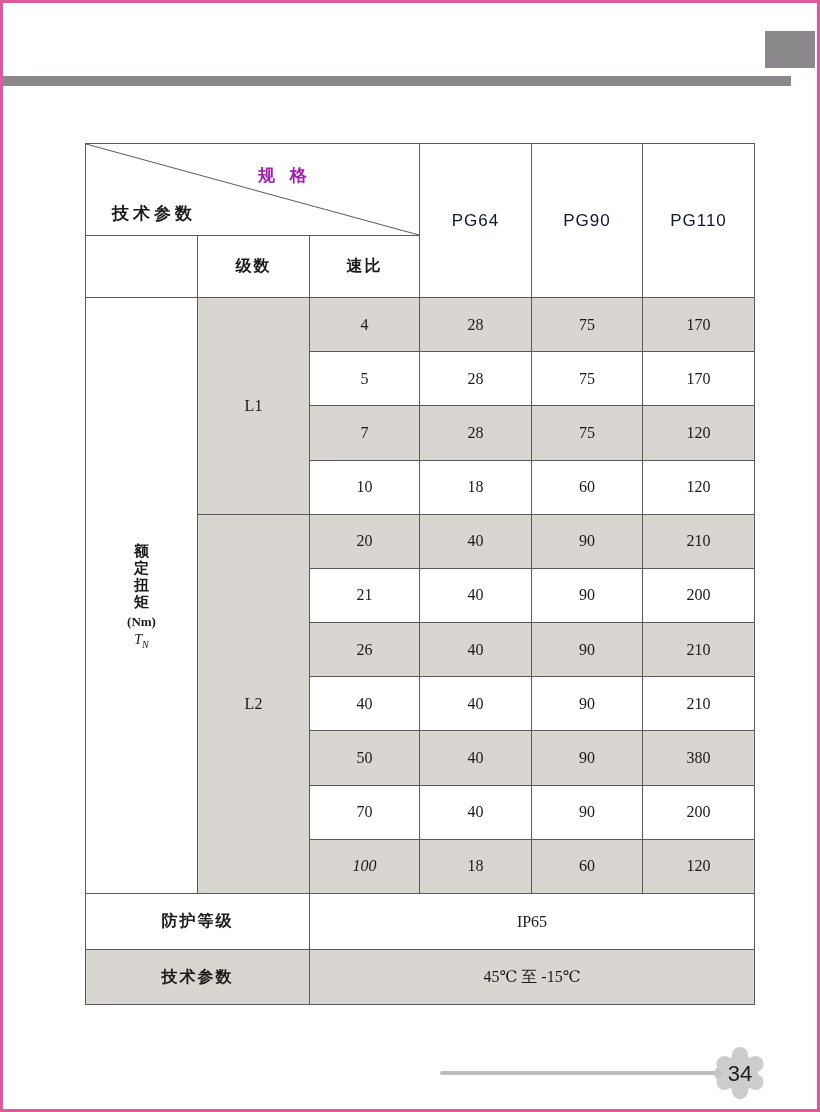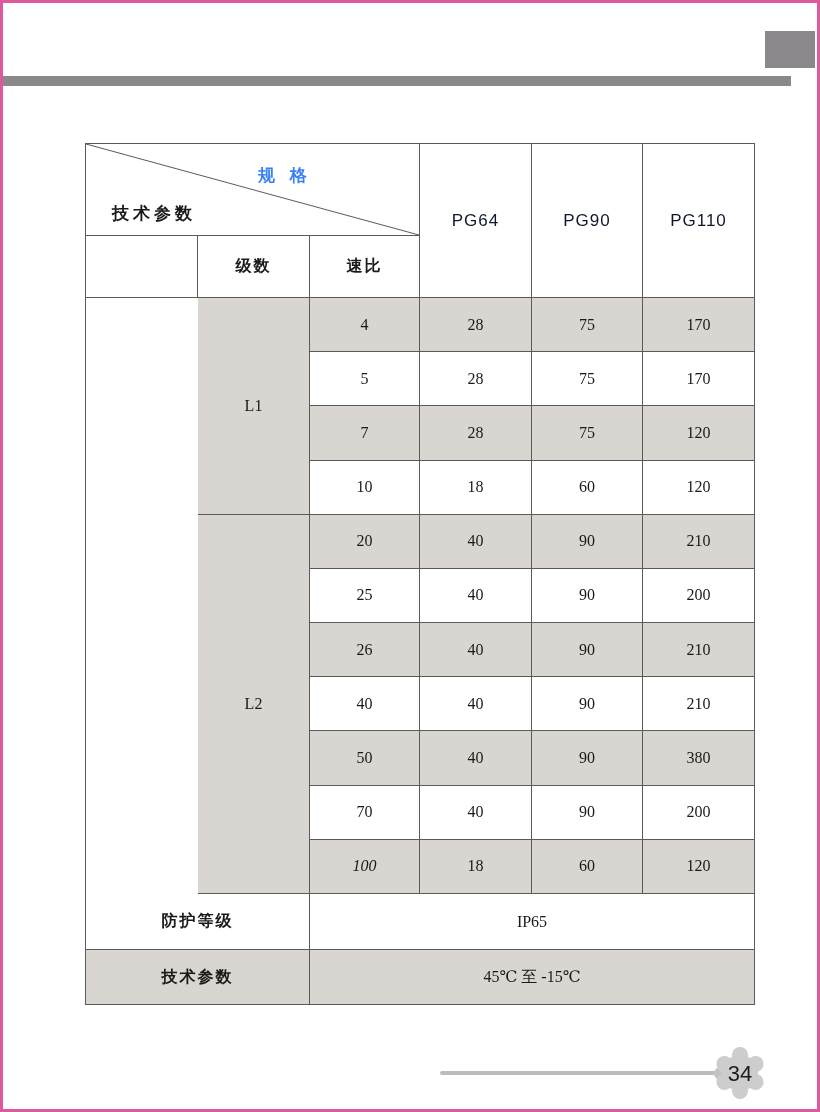--- a/index.html
+++ b/index.html
@@ -21,21 +21,21 @@
   .nbr{border-right:none;}
   .nbb{border-bottom:none;}
   .shade{background:#d9d5d0;}
   .num{font-family:"Liberation Serif","DejaVu Serif",serif;font-size:16px;}
   .cjk-bold{font-weight:bold;font-size:16px;letter-spacing:2px;}
   .pg{font-size:17px;letter-spacing:1px;color:#0f172a;}
 
   
   .corner{position:relative;display:block;}
   .corner svg{position:absolute;left:0;top:0;width:100%;height:100%;}
-  .spec-label{position:absolute;left:172px;top:20px;font-weight:bold;font-size:17px;letter-spacing:5px;color:#3b82f6;}
+  .spec-label{position:absolute;left:172px;top:20px;font-weight:bold;font-size:17px;letter-spacing:5px;color:#a21caf;}
   .param-label{position:absolute;left:26px;top:58px;font-weight:bold;font-size:17px;letter-spacing:4px;color:#1a1a1a;}
 
   
   .torque{flex-direction:column;font-size:15px;color:#1a1a1a;}
   .vtext{width:17px;word-break:break-all;line-height:17px;font-weight:bold;text-align:center;}
   .unit{font-family:"Liberation Serif","DejaVu Serif",serif;font-size:13px;margin-top:4px;font-weight:bold;}
   .tsym{font-family:"Liberation Serif","DejaVu Serif",serif;font-style:italic;font-size:14px;margin-top:2px;}
   .tsym sub{font-size:10px;}
 
   .stage{font-family:"Liberation Serif","DejaVu Serif",serif;font-size:16px;}
@@ -66,20 +66,25 @@
     </div>
 
     <div class="cell pg" style="grid-column:4;grid-row:1 / span 2;">PG64</div>
     <div class="cell pg" style="grid-column:5;grid-row:1 / span 2;">PG90</div>
     <div class="cell pg nbr" style="grid-column:6;grid-row:1 / span 2;">PG110</div>
 
     <div class="cell" style="grid-column:1;grid-row:2;"></div>
     <div class="cell cjk-bold" style="grid-column:2;grid-row:2;">级数</div>
     <div class="cell cjk-bold" style="grid-column:3;grid-row:2;">速比</div>
 
+    <div class="cell torque" style="grid-column:1;grid-row:3 / span 11;">
+      <span class="vtext">额定扭矩</span>
+      <span class="unit">(Nm)</span>
+      <span class="tsym"><span>T</span><sub>N</sub></span>
+    </div>
 
     <div class="cell shade stage" style="grid-column:2;grid-row:3 / span 4;">L1</div>
     <div class="cell shade stage" style="grid-column:2;grid-row:7 / span 7;">L2</div>
 
     <div class="cell cjk-bold" style="grid-column:1 / span 2;grid-row:14;">防护等级</div>
     <div class="cell footer-val nbr" style="grid-column:3 / span 4;grid-row:14;">IP65</div>
     <div class="cell cjk-bold shade nbb" style="grid-column:1 / span 2;grid-row:15;">技术参数</div>
     <div class="cell footer-val shade nbr nbb" style="grid-column:3 / span 4;grid-row:15;">45℃ 至 -15℃</div>
   <div class="cell num shade" style="grid-area: 3 / 3;">4</div>
       <div class="cell num shade" style="grid-area: 3 / 4;">28</div>
@@ -94,21 +99,21 @@
       <div class="cell num shade" style="grid-area: 5 / 5;">75</div>
       <div class="cell num shade nbr" style="grid-area: 5 / 6;">120</div>
       <div class="cell num" style="grid-area: 6 / 3;">10</div>
       <div class="cell num" style="grid-area: 6 / 4;">18</div>
       <div class="cell num" style="grid-area: 6 / 5;">60</div>
       <div class="cell num nbr" style="grid-area: 6 / 6;">120</div>
       <div class="cell num shade" style="grid-area: 7 / 3;">20</div>
       <div class="cell num shade" style="grid-area: 7 / 4;">40</div>
       <div class="cell num shade" style="grid-area: 7 / 5;">90</div>
       <div class="cell num shade nbr" style="grid-area: 7 / 6;">210</div>
-      <div class="cell num" style="grid-area: 8 / 3;">25</div>
+      <div class="cell num" style="grid-area: 8 / 3;">21</div>
       <div class="cell num" style="grid-area: 8 / 4;">40</div>
       <div class="cell num" style="grid-area: 8 / 5;">90</div>
       <div class="cell num nbr" style="grid-area: 8 / 6;">200</div>
       <div class="cell num shade" style="grid-area: 9 / 3;">26</div>
       <div class="cell num shade" style="grid-area: 9 / 4;">40</div>
       <div class="cell num shade" style="grid-area: 9 / 5;">90</div>
       <div class="cell num shade nbr" style="grid-area: 9 / 6;">210</div>
       <div class="cell num" style="grid-area: 10 / 3;">40</div>
       <div class="cell num" style="grid-area: 10 / 4;">40</div>
       <div class="cell num" style="grid-area: 10 / 5;">90</div>

